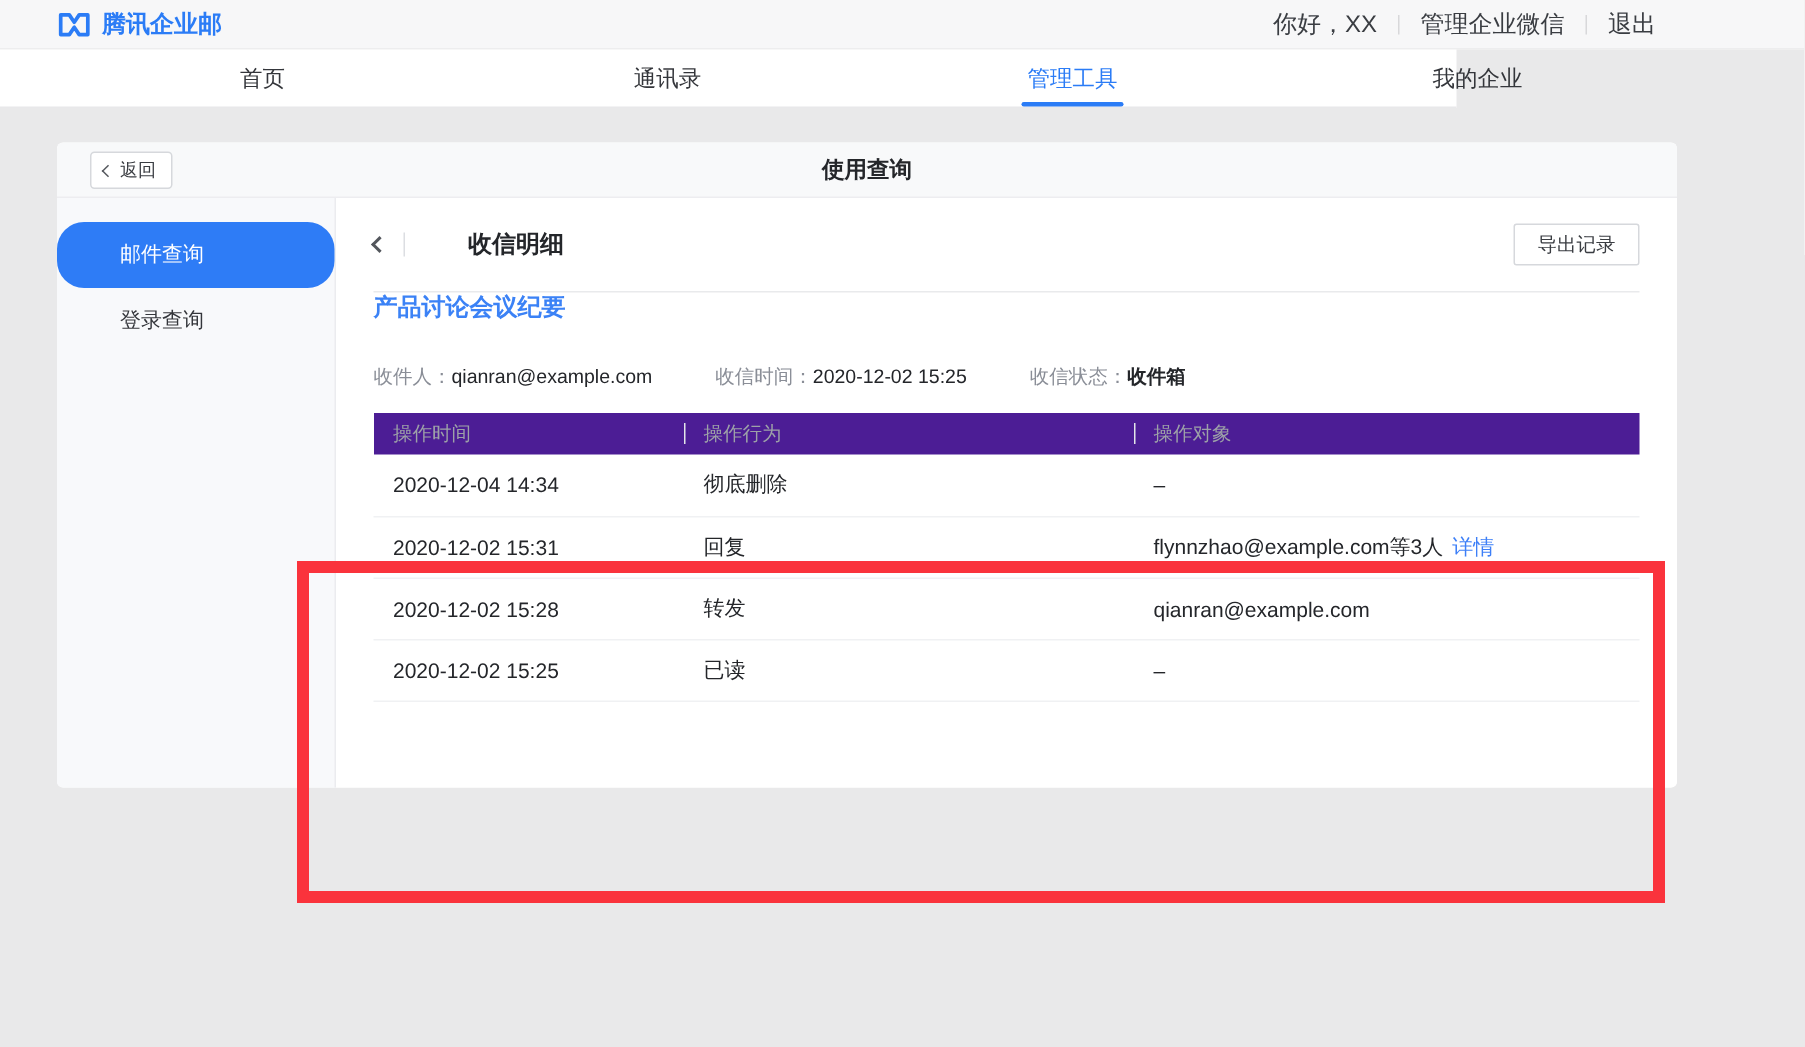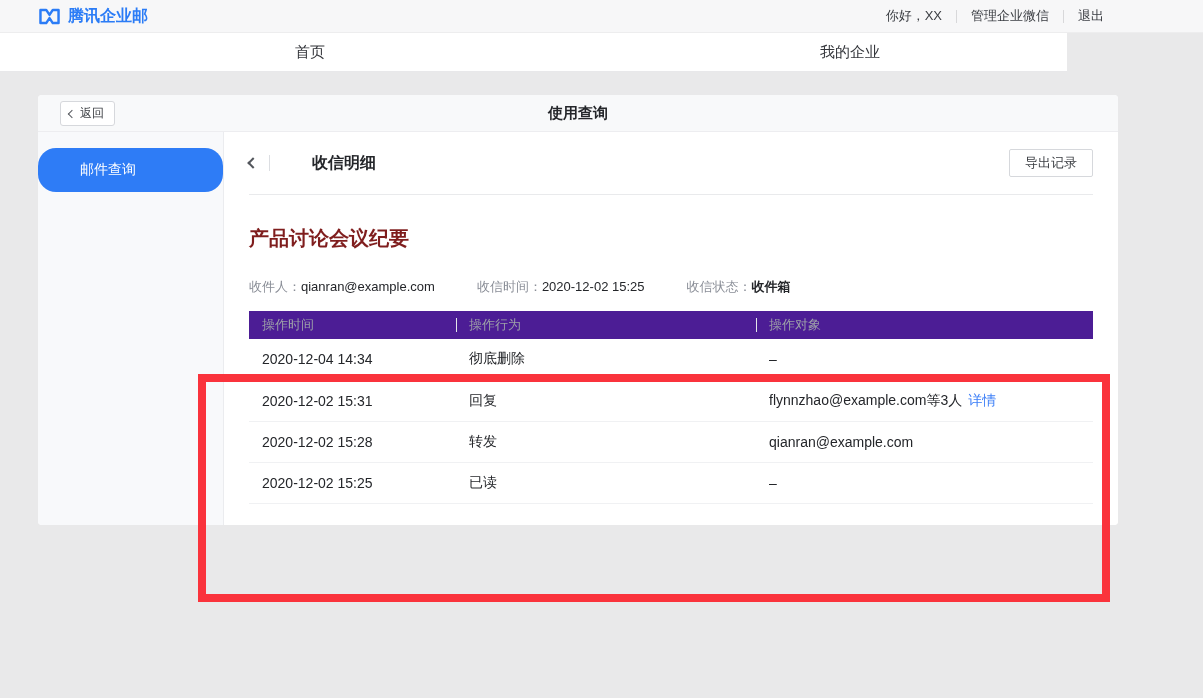--- a/index.html
+++ b/index.html
@@ -5,27 +5,27 @@
   * { margin:0; padding:0; box-sizing:border-box; }
   body { font-family:"Liberation Sans","DejaVu Sans",sans-serif; background:#e9e9ea; }
   .page { position:relative; width:1203px; height:698px; background:#e9e9ea; overflow:hidden; }
 
   
   .topbar { position:absolute; left:0; top:0; width:1203px; height:33px; background:#f7f7f8;
             border-bottom:1px solid #ededee; display:flex; align-items:center; justify-content:space-between;
             padding:0 85px 0 38px; }
   .brand { display:flex; align-items:center; gap:7px; color:#2b7cf6; font-size:16px; font-weight:bold; }
   .brand svg { display:block; }
-  .topbar-right { display:flex; align-items:center; font-size:13px; color:#3a3d42; }
+  .topbar-right { display:flex; align-items:center; font-size:16px; color:#3a3d42; }
   .topbar-right .item { padding:0 14px; cursor:pointer; }
   .topbar-right .item:first-child { cursor:default; }
   .topbar-right .sep { width:1px; height:13px; background:#d8d8da; }
 
   
-  .nav { position:absolute; left:0; top:33px; width:1067px; height:39px; background:#ffffff;
+  .nav { position:absolute; left:0; top:33px; width:971px; height:39px; background:#ffffff;
          border-bottom:1px solid #e8e8ea; }
   .nav-inner { position:absolute; left:40px; top:0; width:1080px; height:100%; display:flex; }
   .nav-tab { flex:1; display:flex; align-items:center; justify-content:center; font-size:15px;
              color:#34363b; cursor:pointer; position:relative; }
   .nav-tab.active { color:#2b7cf6; }
   .nav-tab.active::after { content:""; position:absolute; bottom:0; left:50%; transform:translateX(-50%);
              width:68px; height:3px; border-radius:2px; background:#2b7cf6; }
 
   
   .card { position:absolute; left:38px; top:95px; width:1080px; height:430px; background:#ffffff;
@@ -51,21 +51,21 @@
   .content { flex:1; padding:0 25px; background:#fff; }
   .detail-head { height:63px; display:flex; align-items:center; border-bottom:1px solid #e9eaec; }
   .detail-back { display:flex; align-items:center; cursor:pointer; margin-right:12px; }
   .detail-back .chev { width:8px; height:8px; border-left:2px solid #53565c; border-bottom:2px solid #53565c;
                        transform:rotate(45deg); }
   .detail-divider { width:1px; height:16px; background:#dcdee2; margin-right:14px; }
   .detail-title { font-size:16px; font-weight:bold; color:#24262a; flex:1;padding-left:28px; }
   .export-btn { height:28px; padding:0 15px; background:#fff; border:1px solid #d6d8dc; border-radius:2px;
                 font-size:13px; color:#3a3d42; cursor:pointer; }
 
-  .subject { margin-top:30px; font-size:20px; font-weight:bold; color:#7f1d1d; }
+  .subject { font-size:16px; font-weight:bold; color:#3b82f6; }
   .meta-row { margin-top:26px; display:flex; font-size:13px;align-items:center; }
   .meta-item { margin-right:42px; }
   .meta-label { color:#8a8e97; }
   .meta-value { color:#24262a; }
   .meta-value.strong { font-weight:bold; }
 
   .section-row { margin-top:61px; display:flex; align-items:baseline; }
   .section-title { font-size:15px; font-weight:bold; color:#24262a; margin-right:12px; }
   .section-hint { font-size:12px; color:#b2b5bc; }
 
@@ -102,37 +102,40 @@
       <span class="sep"></span>
       <span class="item">管理企业微信</span>
       <span class="sep"></span>
       <span class="item">退出</span>
     </div>
   </div>
 
   <div class="nav">
     <div class="nav-inner">
       <div class="nav-tab">首页</div>
+      <div class="nav-tab">通讯录</div>
+      <div class="nav-tab active">管理工具</div>
       <div class="nav-tab">我的企业</div>
     </div>
   </div>
 
   <div class="card">
     <div class="card-head">
       <div class="back-btn">
         <span class="chev-left"></span>
         <span>返回</span>
       </div>
       <div class="card-title">使用查询</div>
     </div>
 
     <div class="card-body">
 
       <div class="side">
         <div class="side-item active">邮件查询</div>
+        <div class="side-item">登录查询</div>
       </div>
 
       <div class="content">
         <div class="detail-head">
           <span class="detail-back">
             <span class="chev"></span>
           </span>
           <span class="detail-divider"></span>
           <span class="detail-title">收信明细</span>
           <button class="export-btn">导出记录</button>

